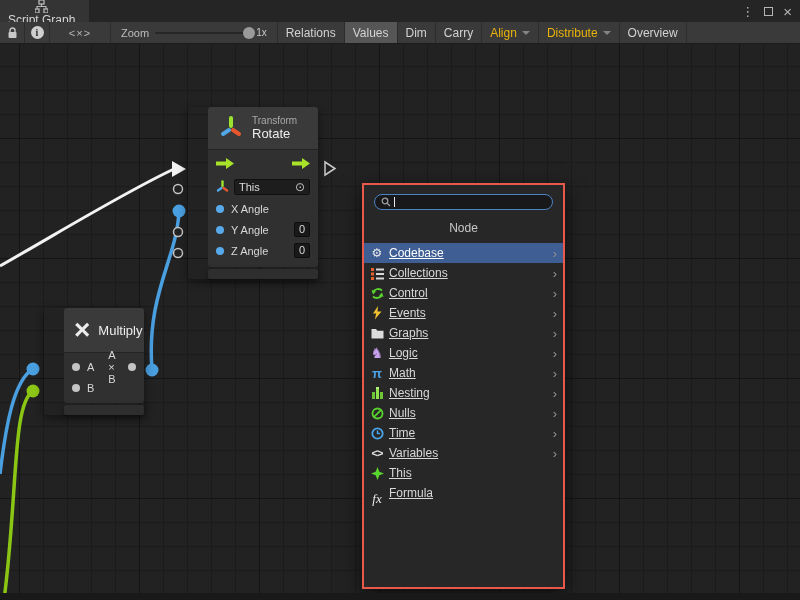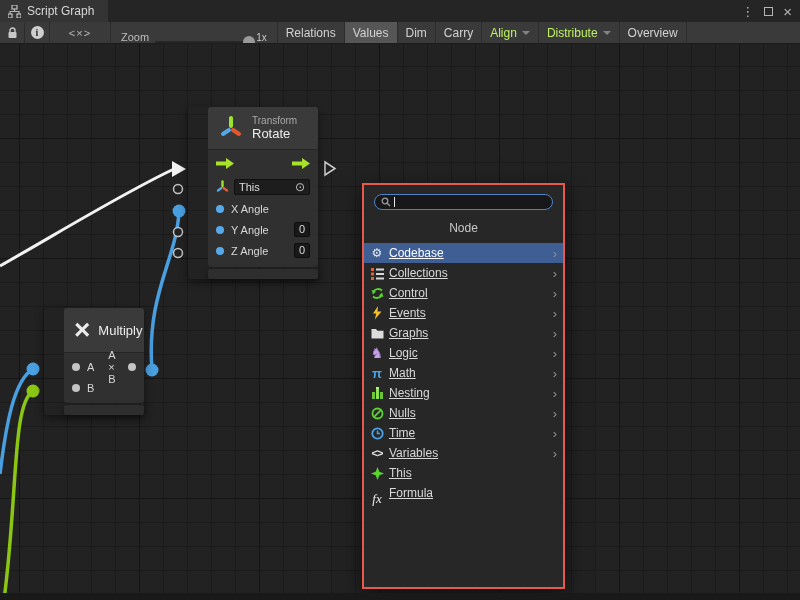--- a/index.html
+++ b/index.html
@@ -3,46 +3,46 @@
 <meta charset="utf-8">
 <style>
   * { margin:0; padding:0; box-sizing:border-box; }
   html,body { width:800px; height:600px; overflow:hidden; background:#111;
               font-family:"Liberation Sans","DejaVu Sans",sans-serif; }
   .window { position:relative; width:800px; height:600px; background:#222; }
 
   
   .tabbar { position:absolute; top:0; left:0; width:800px; height:22px;
             background:#252525; display:flex; align-items:stretch; }
-  .tab { display:flex; align-items:center; gap:6px; padding:0 14px 0 8px;
-         background:#343434; color:#d6d6d6; font-size:12px; }
+  .tab { display:flex; align-items:center; padding:0 14px 0 8px;
+         background:#343434; color:#d6d6d6; font-size:12px;flex-direction:column; }
   .tab-icon svg { display:block; }
   .win-controls { margin-left:auto; display:flex; align-items:center; gap:10px;
                   padding-right:8px; color:#b5b5b5; }
   .kebab { font-size:13px; line-height:1; }
   .maxbox { width:9px; height:9px; border:1.5px solid #b5b5b5; }
   .closex { font-size:15px; line-height:1; }
 
   
   .toolbar { position:absolute; top:22px; left:0; width:800px; height:22px;
              background:#3a3a3a; display:flex; align-items:stretch;
              border-bottom:1px solid #1c1c1c; overflow:hidden; white-space:nowrap; }
   .tbtn { display:flex; align-items:center; justify-content:center;
           color:#d2d2d2; font-size:12px; padding:0 8px;
           border-right:1px solid #2c2c2c; flex:0 0 auto; }
   .tbtn.icononly { width:25px; padding:0; }
   .tbtn.active { background:#565656; }
-  .tbtn.disabled { color:#bef264; }
+  .tbtn.disabled { color:#eab308; }
   .tbtn .darr { width:0; height:0; border-left:4px solid transparent;
                 border-right:4px solid transparent; border-top:4px solid #848484;
                 margin-left:5px; }
   .code-glyph { color:#b8b8b8; font-size:11px; letter-spacing:1px; }
   .root-btn { display:flex; align-items:center; gap:6px; padding:0 12px;
               border-right:1px solid #2c2c2c; color:#d2d2d2; font-size:11px; }
-  .zoom-group { display:flex; align-items:flex-end; gap:6px; padding:0 10px;
+  .zoom-group { display:flex; align-items:center; gap:6px; padding:0 10px;
                 border-right:1px solid #2c2c2c; }
   .zoom-label { color:#bdbdbd; font-size:11px; }
   .zoom-track { position:relative; width:95px; height:2px; background:#262626;
                 border-radius:1px; }
   .zoom-handle { position:absolute; right:-5px; top:-5px; width:12px; height:12px;
                  border-radius:50%; background:#9a9a9a; }
   .zoom-val { color:#c8c8c8; font-size:10px; }
   .lock-icon svg, .info-icon { display:block; }
   .info-icon { width:13px; height:13px; border-radius:50%; background:#cfcfcf;
                color:#2a2a2a; font-size:10px; font-weight:bold; text-align:center;

